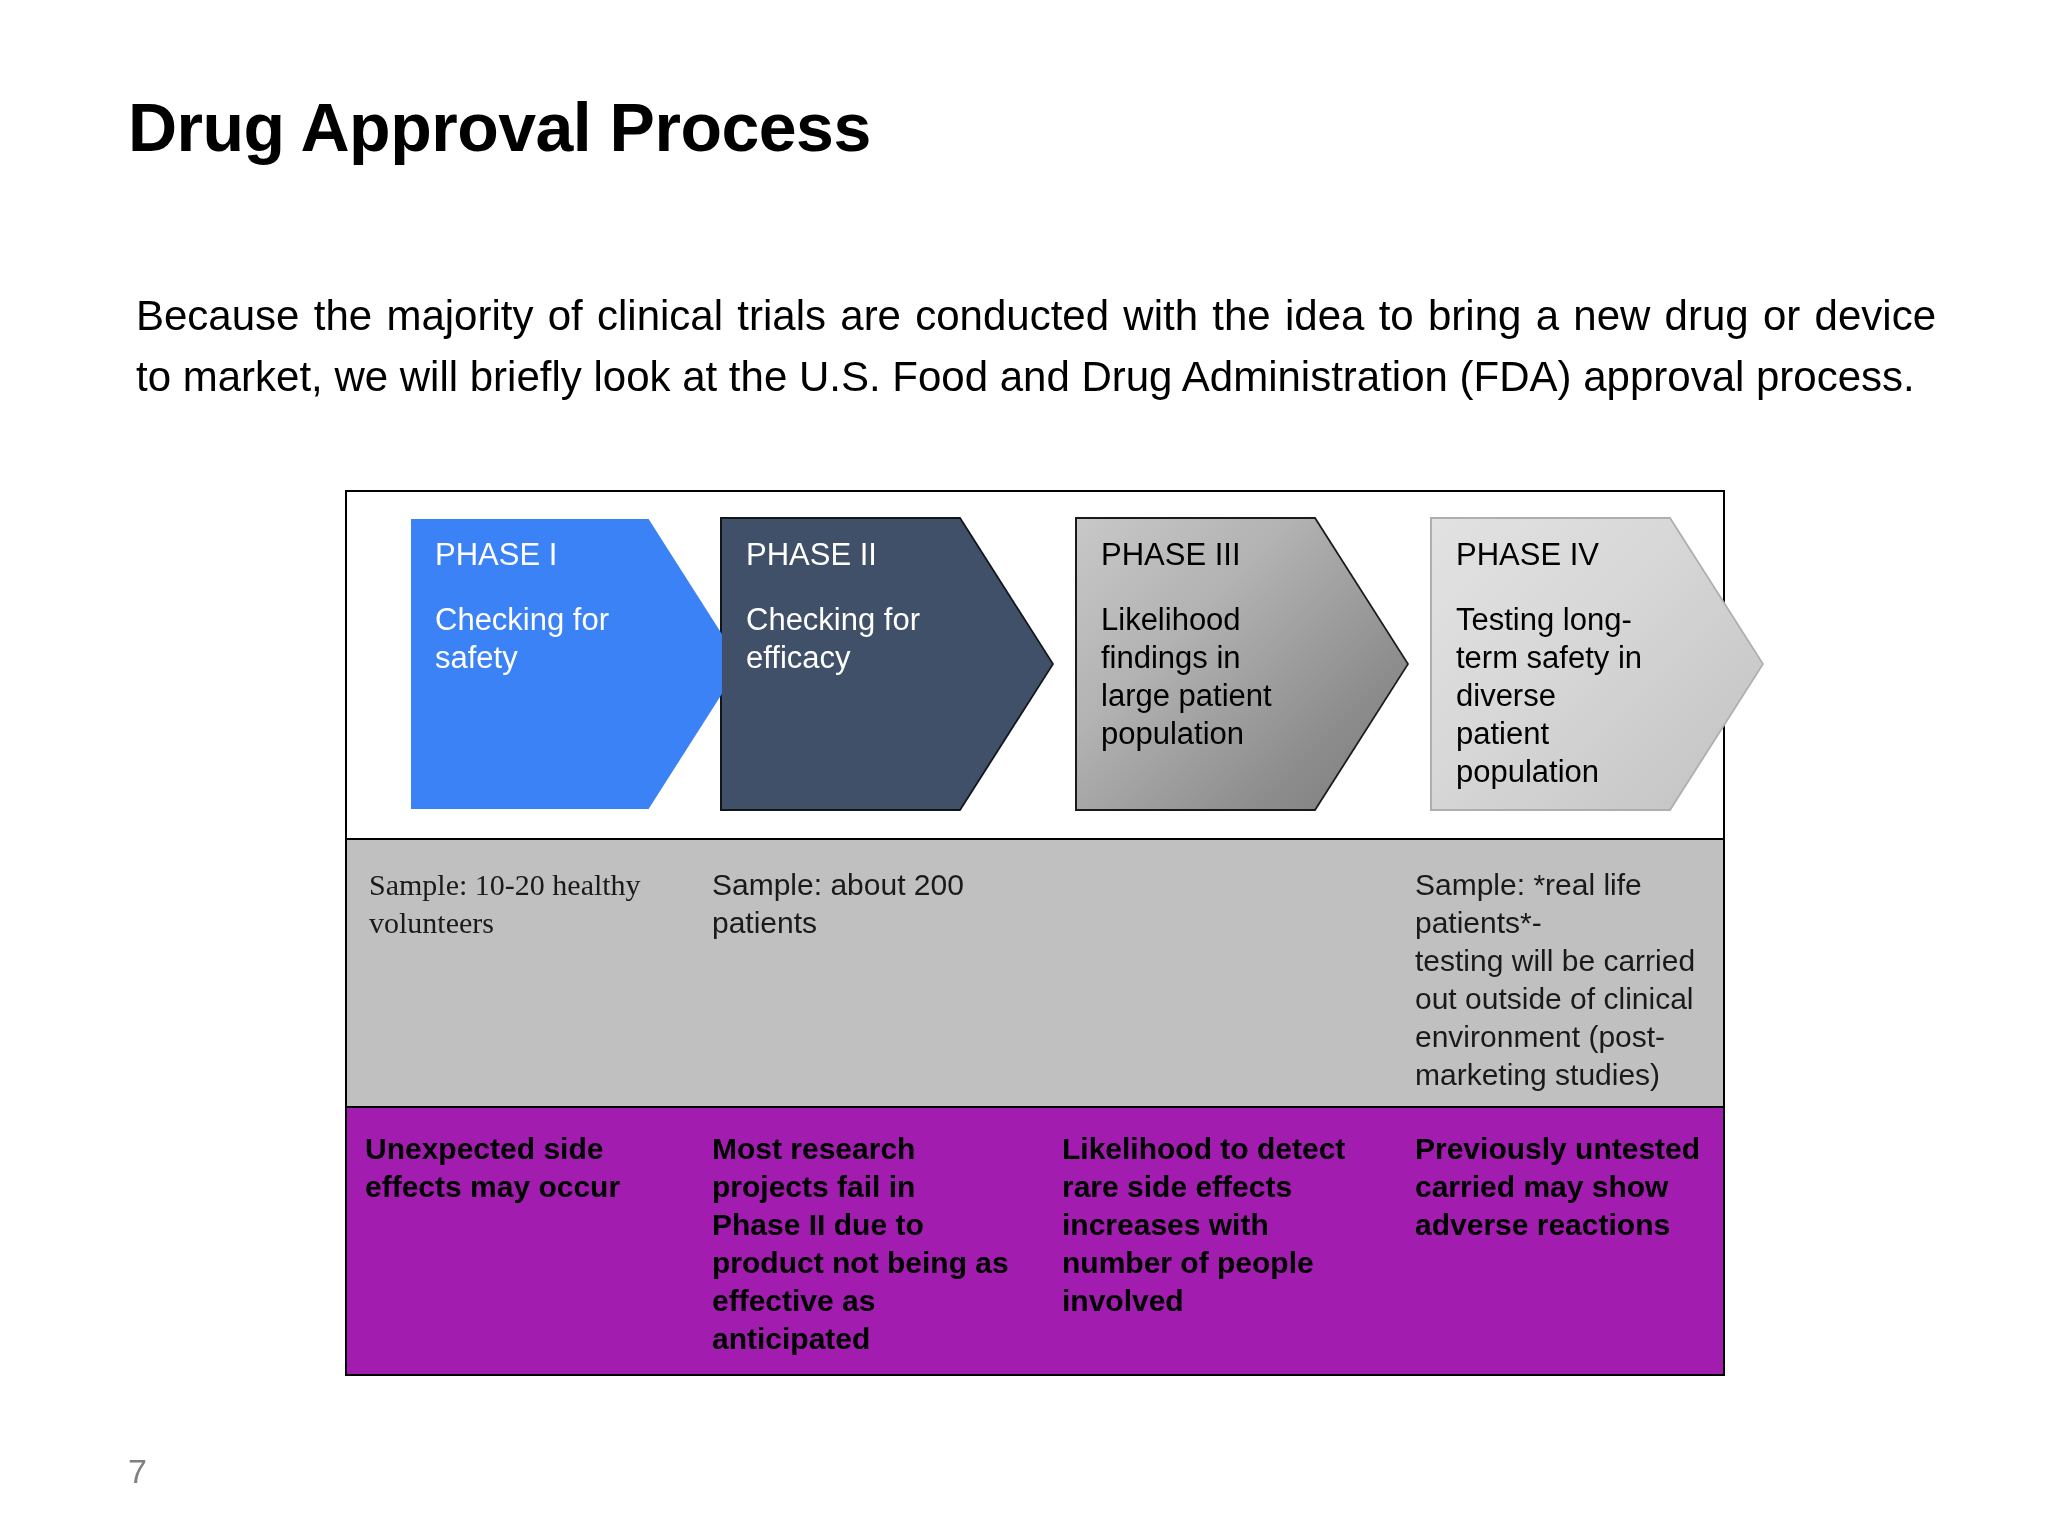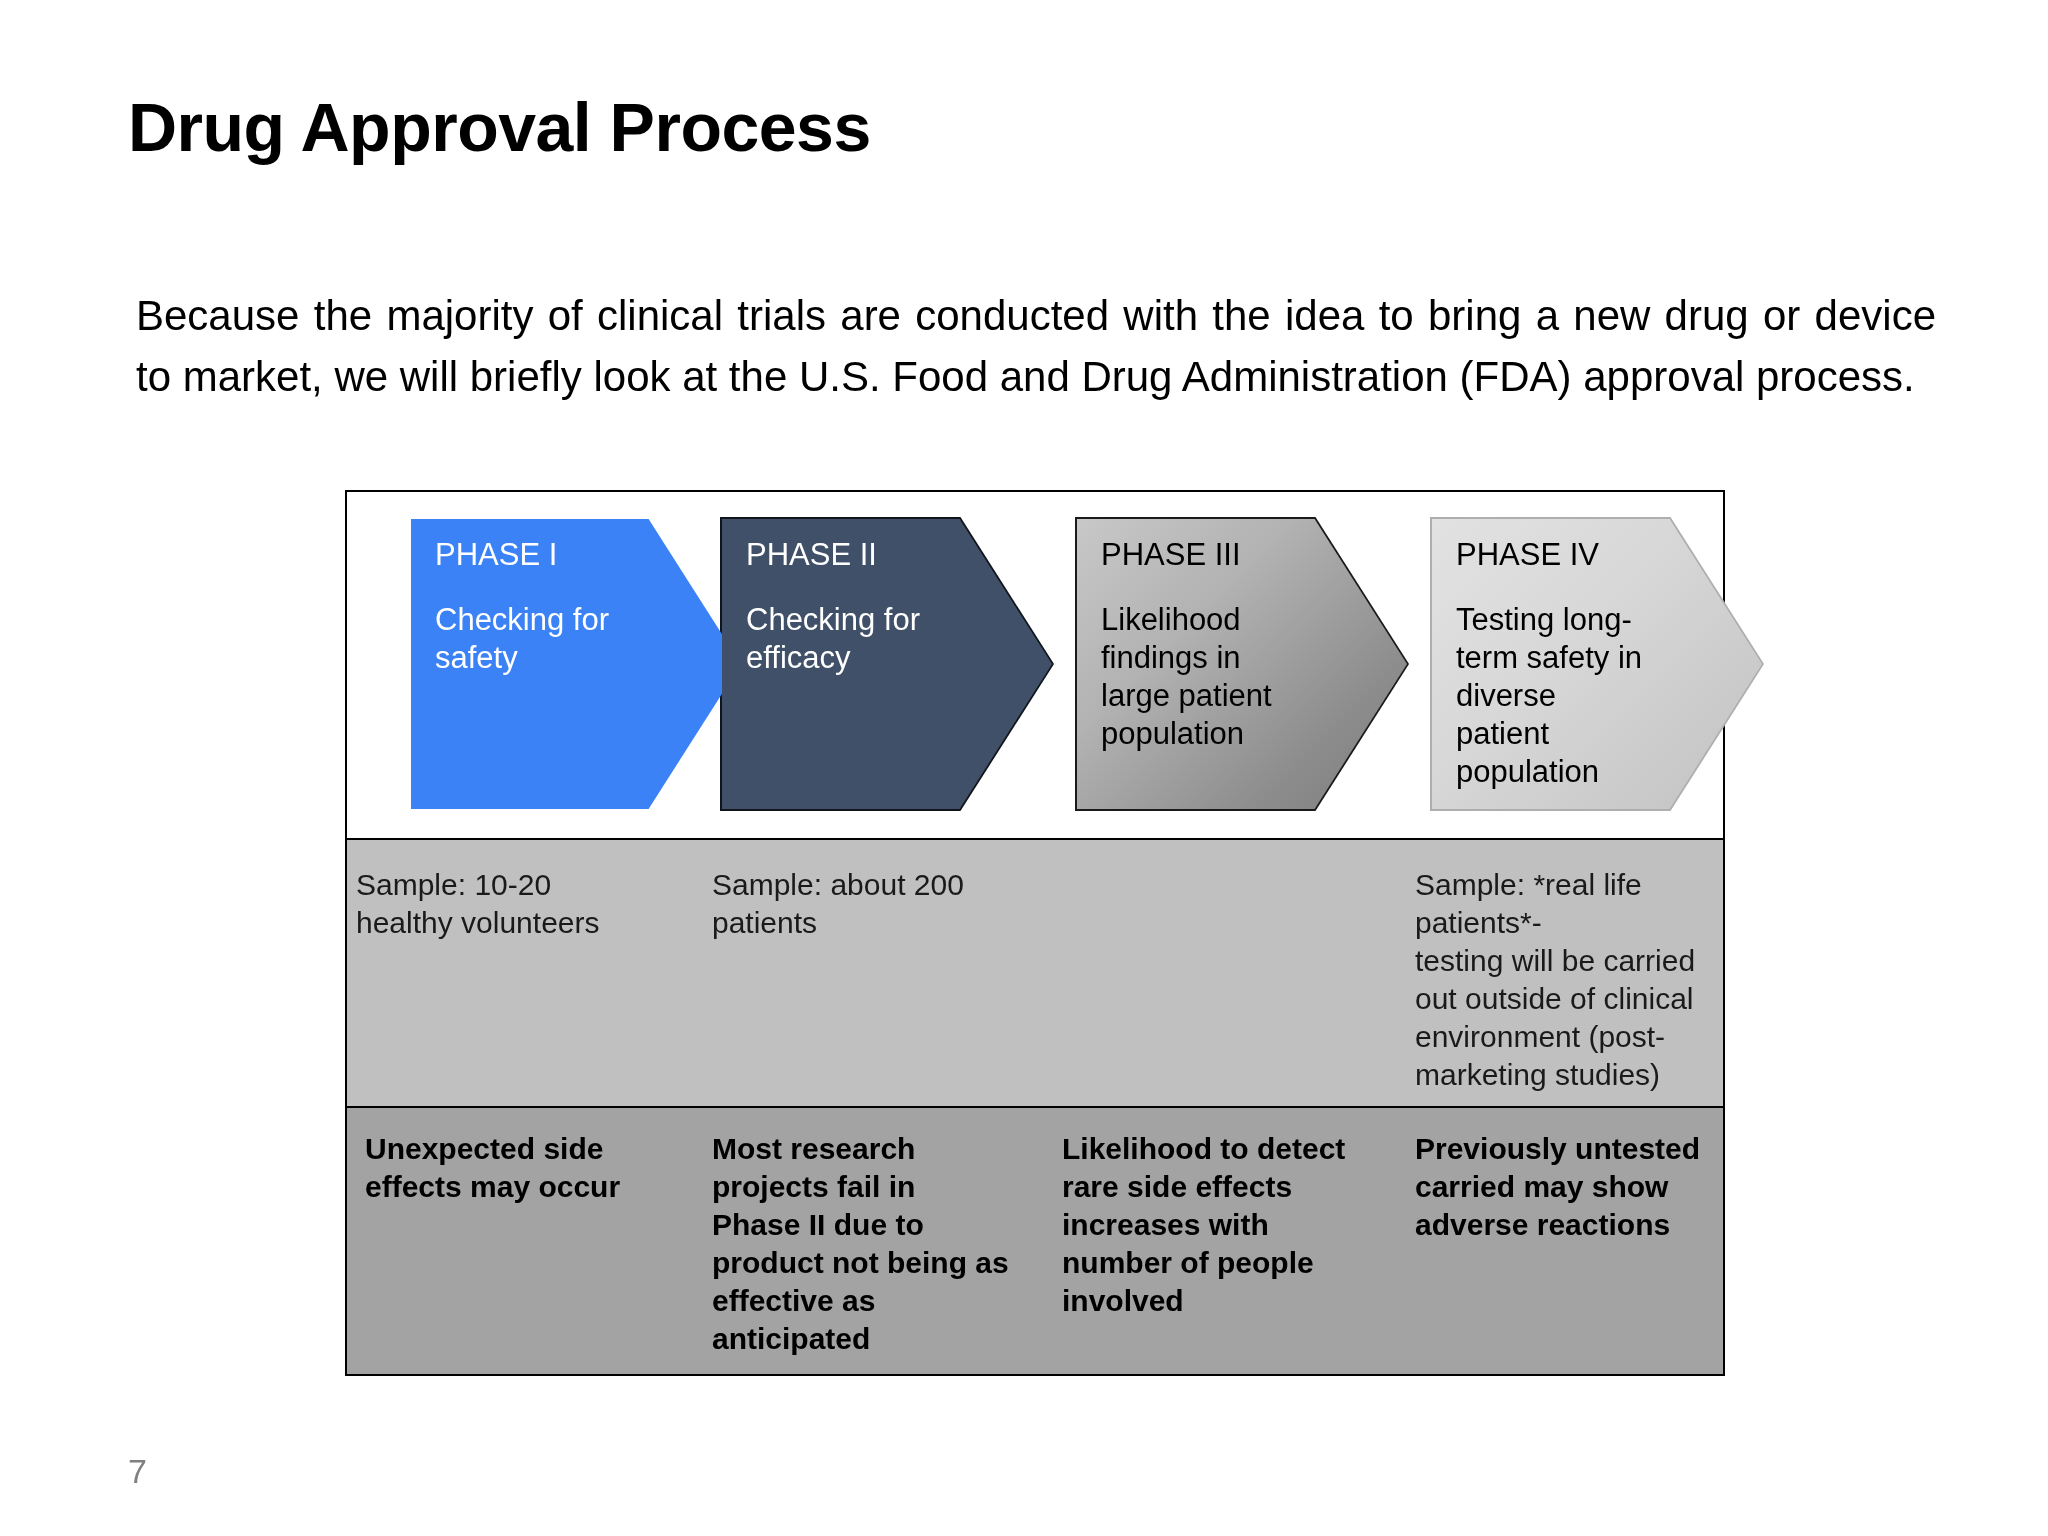--- a/index.html
+++ b/index.html
@@ -109,30 +109,30 @@
     border-top: 2px solid #000000;
     border-bottom: 2px solid #000000;
   }
   .sample-cell {
     position: absolute;
     top: 26px;
     font-size: 30px;
     line-height: 38px;
     color: #1a1a1a;
   }
-  #sample-cell-1 { left: 9px;   width: 300px; }
+  #sample-cell-1 { left: 22px;   width: 300px; font-family: Liberation Serif, serif; }
   #sample-cell-2 { left: 365px;  width: 300px; }
   #sample-cell-3 { left: 715px;  width: 300px; }
   #sample-cell-4 { left: 1068px; width: 310px; }
 
   
   .outcome-row {
     position: relative;
     height: 266px;
-    background: #a3a3a3;
+    background: #a21caf;
   }
   .outcome-cell {
     position: absolute;
     top: 22px;
     font-size: 30px;
     line-height: 38px;
     font-weight: bold;
     color: #000000;
   }
   #outcome-cell-1 { left: 18px;   width: 310px; }

